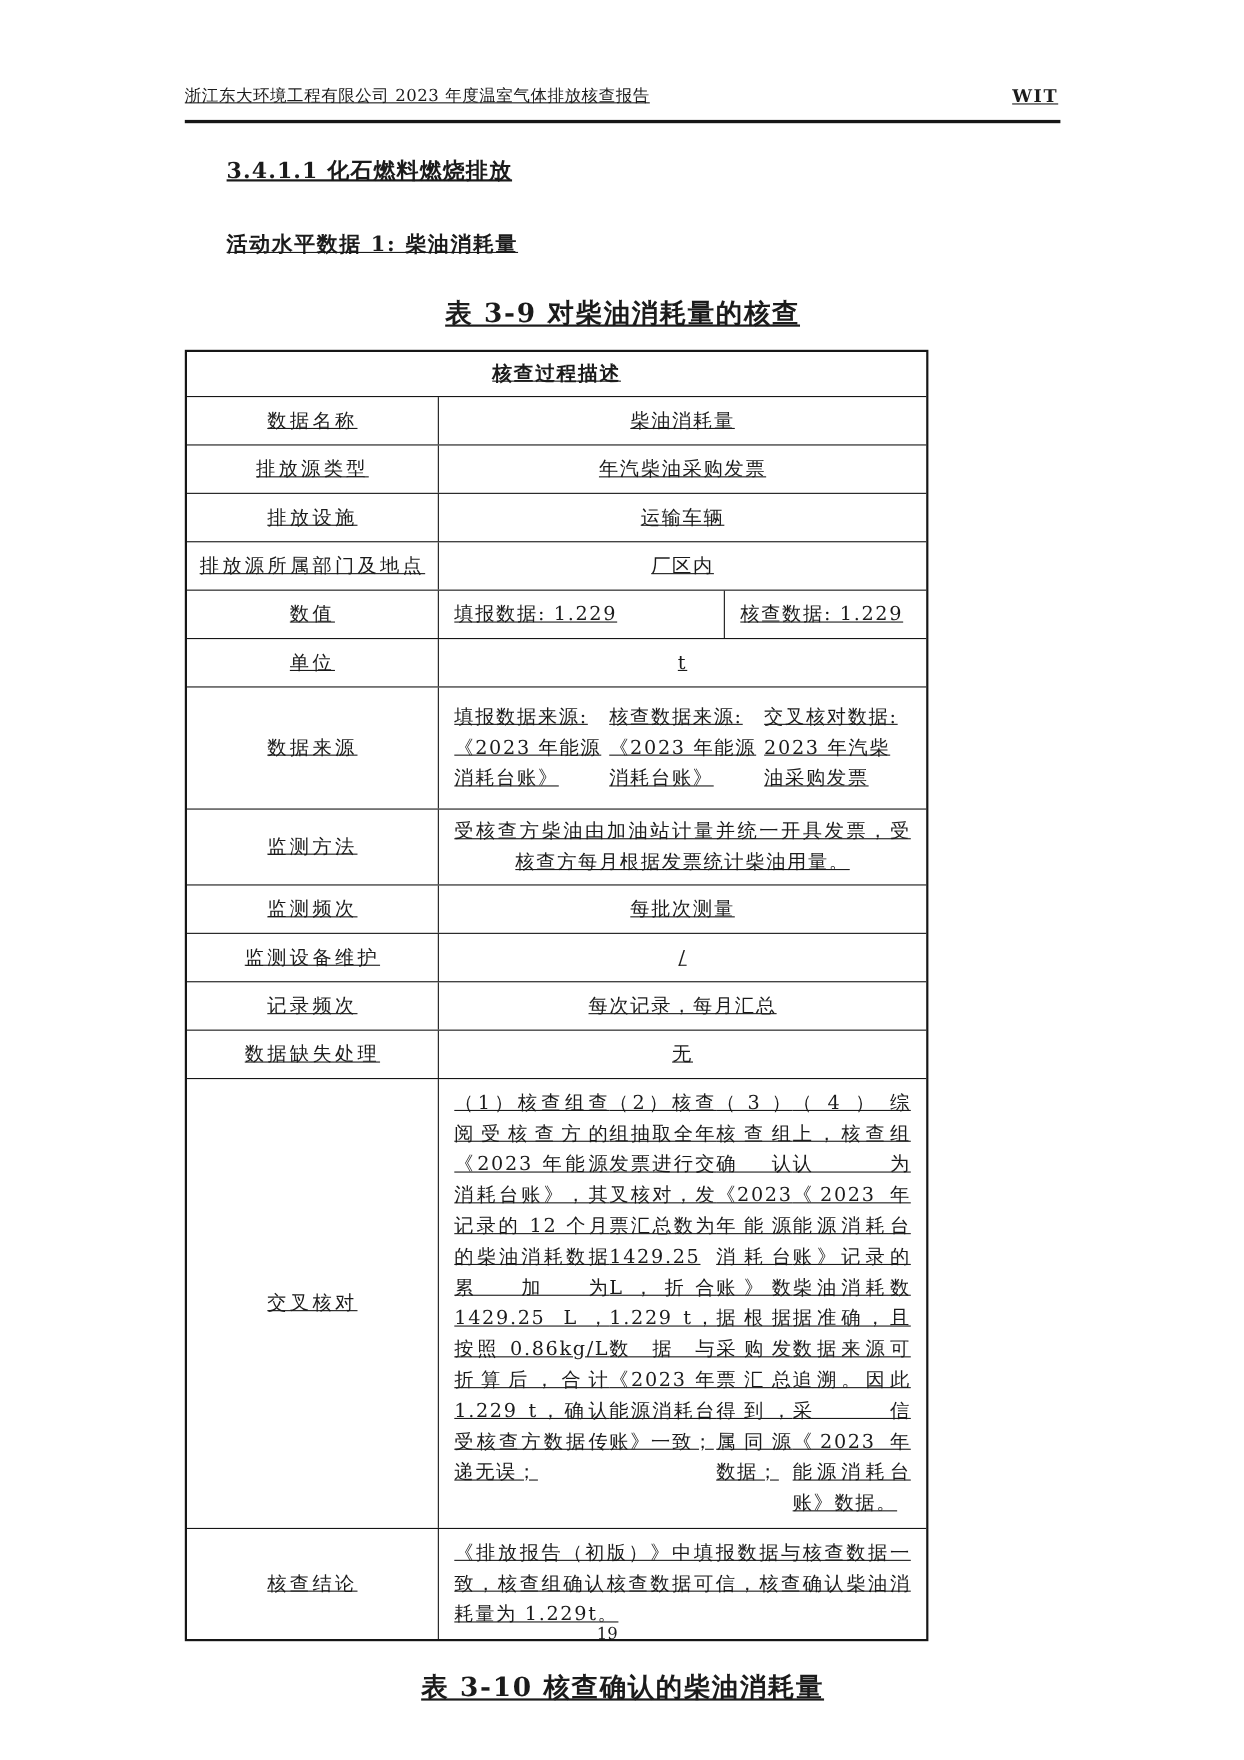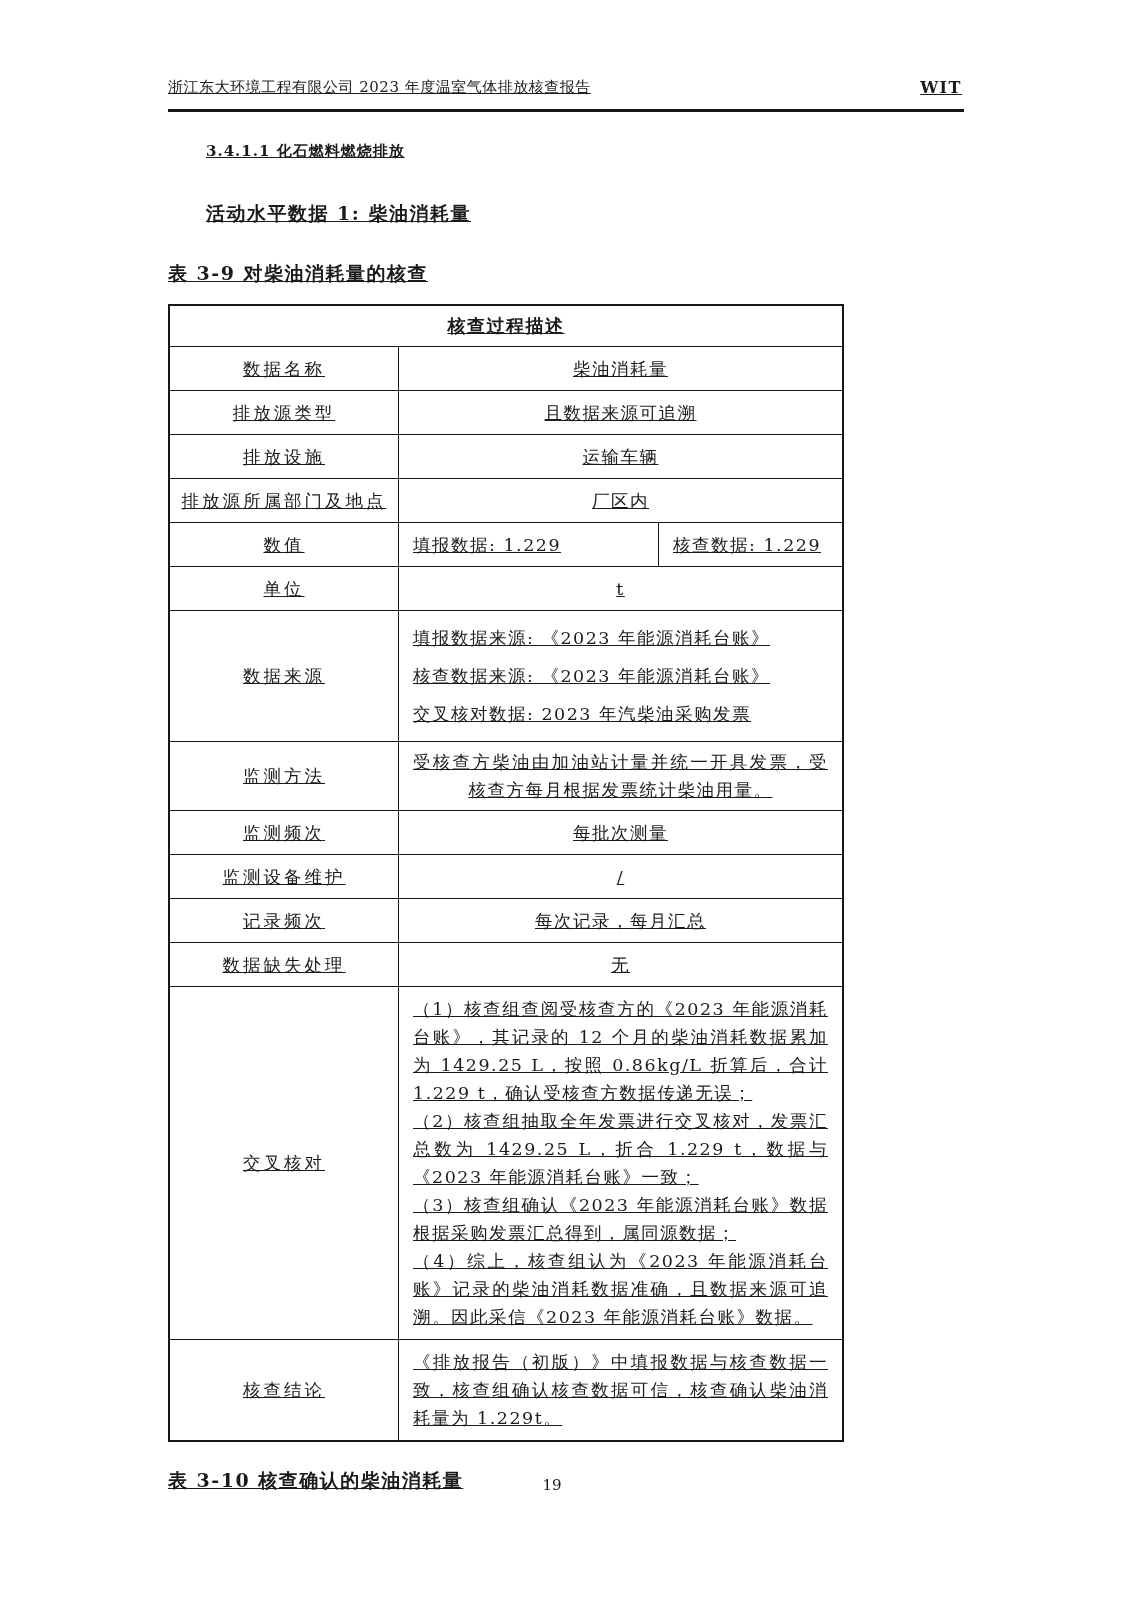--- a/index.html
+++ b/index.html
@@ -16,23 +16,23 @@
   
   .doc-header {
     display:flex; justify-content:space-between; align-items:flex-end;
     padding-top:78px; padding-bottom:12px;
     border-bottom:3px solid #161616;
   }
   .doc-header .title { font-size:15px; letter-spacing:0.5px; }
   .doc-header .brand { font-size:16px; font-weight:bold; letter-spacing:1.5px; padding-right:2px; }
 
   
-  .section-heading { margin:30px 0 0 38px; font-size:15px; font-weight:bold; letter-spacing:1px; }
+  .section-heading { margin:30px 0 0 38px; font-size:20px; font-weight:bold; letter-spacing:1px; }
   .activity-heading { margin:40px 0 0 38px; font-size:19px; font-weight:bold; letter-spacing:1.5px; }
-  .table-caption { margin-top:34px; text-align:left; font-size:19px; font-weight:bold; letter-spacing:1.5px; }
+  .table-caption { margin-top:34px; text-align:center; font-size:24px; font-weight:bold; letter-spacing:1.5px; }
   .table-caption.bottom { margin-top:26px; }
 
   
   .vtable {
     margin-top:17px; width:676px;
     border:2.5px solid #161616;
     font-size:17.5px; letter-spacing:1.5px; line-height:28px;
   }
   .trow { display:flex; border-top:1.5px solid #161616; min-height:44px; }
   .trow.first { border-top:none; }
@@ -43,21 +43,21 @@
     border-right:1.5px solid #161616;
     display:flex; align-items:center; justify-content:center;
     text-align:right; padding:6px 8px; letter-spacing:3px;
   }
   .vcell {
     flex:1 1 auto;
     display:flex; align-items:center; justify-content:center;
     text-align:center; padding:6px 14px;
   }
   .vcell.left { justify-content:flex-start; text-align:left; }
-  .vcell.col { flex-direction:column; align-items:stretch; justify-content:center; text-align:left; }
+  .vcell.col { flex-direction:row; align-items:stretch; justify-content:center; text-align:left; }
   .split-a { flex:0 0 260px; border-right:1.5px solid #161616; }
   .split-b { flex:1 1 auto; }
   .src-line { padding:5px 0; }
   .just-center-last { text-align:justify; text-align-last:center; }
   .para { text-align:justify; }
   .tall-pad { padding-top:8px; padding-bottom:8px; }
 
   
   .page-number { position:absolute; top:1476px; left:0; width:1104px; text-align:center; font-size:15px; }
 </style>
@@ -80,21 +80,21 @@
 
       <div class="trow first th-row">核查过程描述</div>
 
       <div class="trow">
         <div class="lcell">数据名称</div>
         <div class="vcell">柴油消耗量</div>
       </div>
 
       <div class="trow">
         <div class="lcell">排放源类型</div>
-        <div class="vcell">且数据来源可追溯</div>
+        <div class="vcell">年汽柴油采购发票</div>
       </div>
 
       <div class="trow">
         <div class="lcell">排放设施</div>
         <div class="vcell">运输车辆</div>
       </div>
 
       <div class="trow">
         <div class="lcell">排放源所属部门及地点</div>
         <div class="vcell">厂区内</div>

